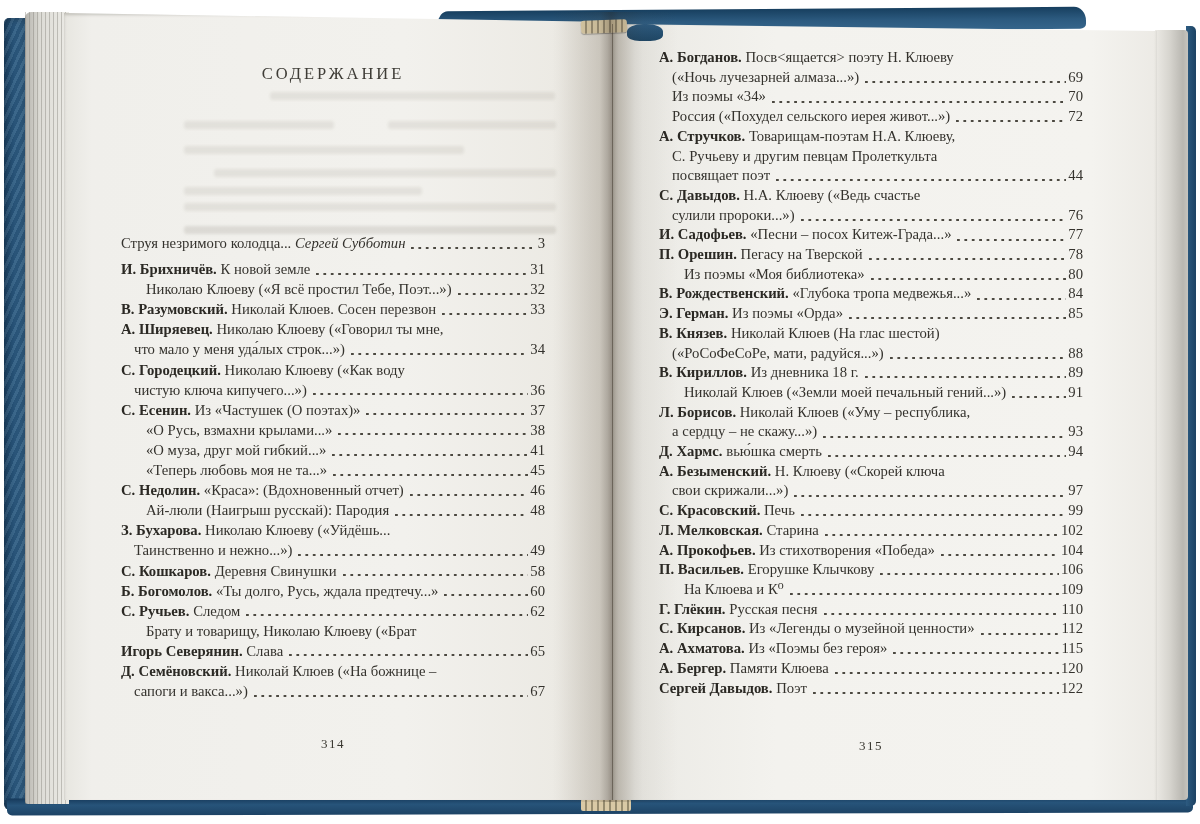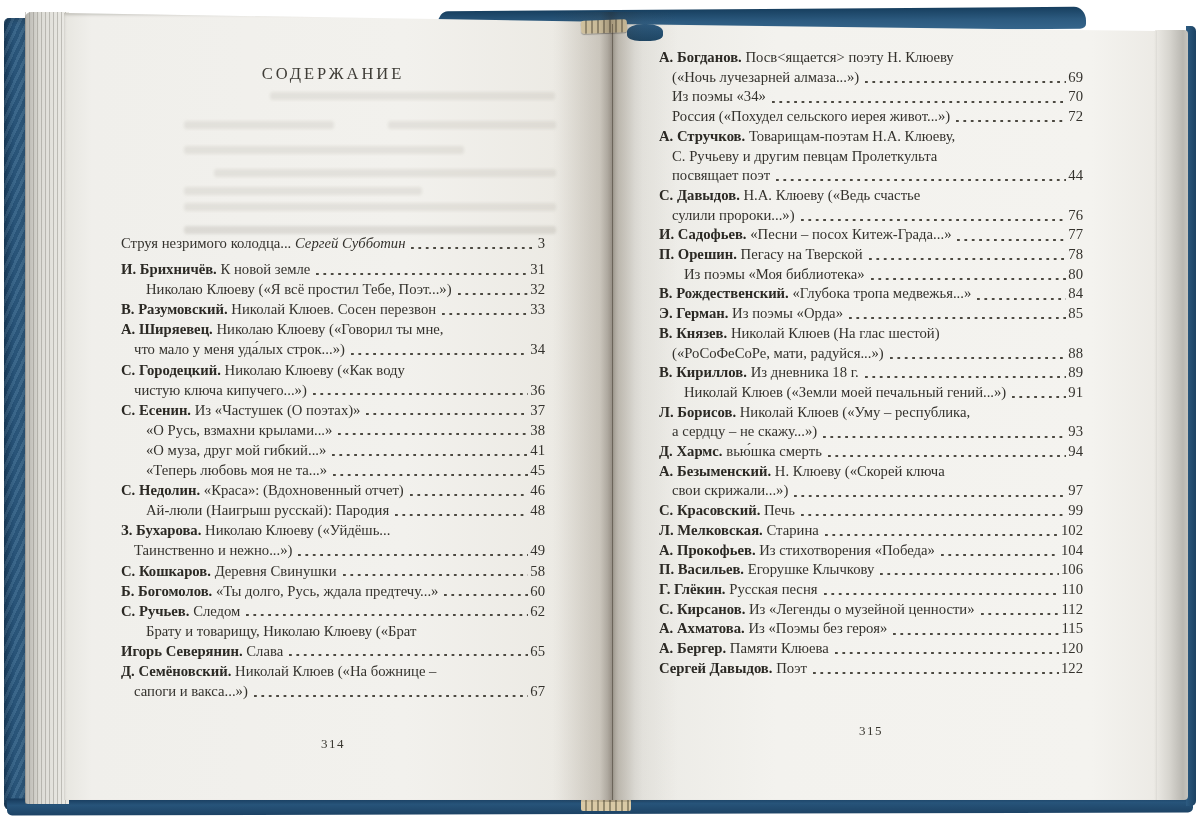--- a/index.html
+++ b/index.html
@@ -108,21 +108,21 @@
     margin:0 2px 3.5px 6px;
     background-image:radial-gradient(circle at 1.4px 2px,#4b4840 1.05px,rgba(0,0,0,0) 1.45px);
     background-size:7.4px 4px;background-repeat:repeat-x;
   }
   .p{flex:0 0 auto;}
   .folio{
     position:absolute;z-index:4;text-align:center;
     font-size:13px;letter-spacing:1.5px;color:#393730;
   }
   .folio-left{left:121px;top:736px;width:424px;}
-  .folio-right{left:659px;top:723px;width:424px;}
+  .folio-right{left:659px;top:738px;width:424px;}
 </style>
 </head>
 <body>
 
 <div class="spine-top"></div>
 <div class="cover-left"></div>
 <div class="cover-bottom"></div>
 <div class="cover-right"></div>
 <div class="stack-left"></div>
 <div class="stack-right"></div>
@@ -365,20 +365,25 @@
     <div class="toc-line ind0">
       <span class="t-wrap"><span class="b">А. Прокофьев.</span><span> Из стихотворения «Победа»</span></span>
       <span class="dots"></span>
       <span class="p">104</span>
     </div>
     <div class="toc-line ind0">
       <span class="t-wrap"><span class="b">П. Васильев.</span><span> Егорушке Клычкову</span></span>
       <span class="dots"></span>
       <span class="p">106</span>
     </div>
+    <div class="toc-line ind2">
+      <span class="t-wrap"><span>На Клюева и К⁰</span></span>
+      <span class="dots"></span>
+      <span class="p">109</span>
+    </div>
     <div class="toc-line ind0">
       <span class="t-wrap"><span class="b">Г. Глёкин.</span><span> Русская песня</span></span>
       <span class="dots"></span>
       <span class="p">110</span>
     </div>
     <div class="toc-line ind0">
       <span class="t-wrap"><span class="b">С. Кирсанов.</span><span> Из «Легенды о музейной ценности»</span></span>
       <span class="dots"></span>
       <span class="p">112</span>
     </div>

